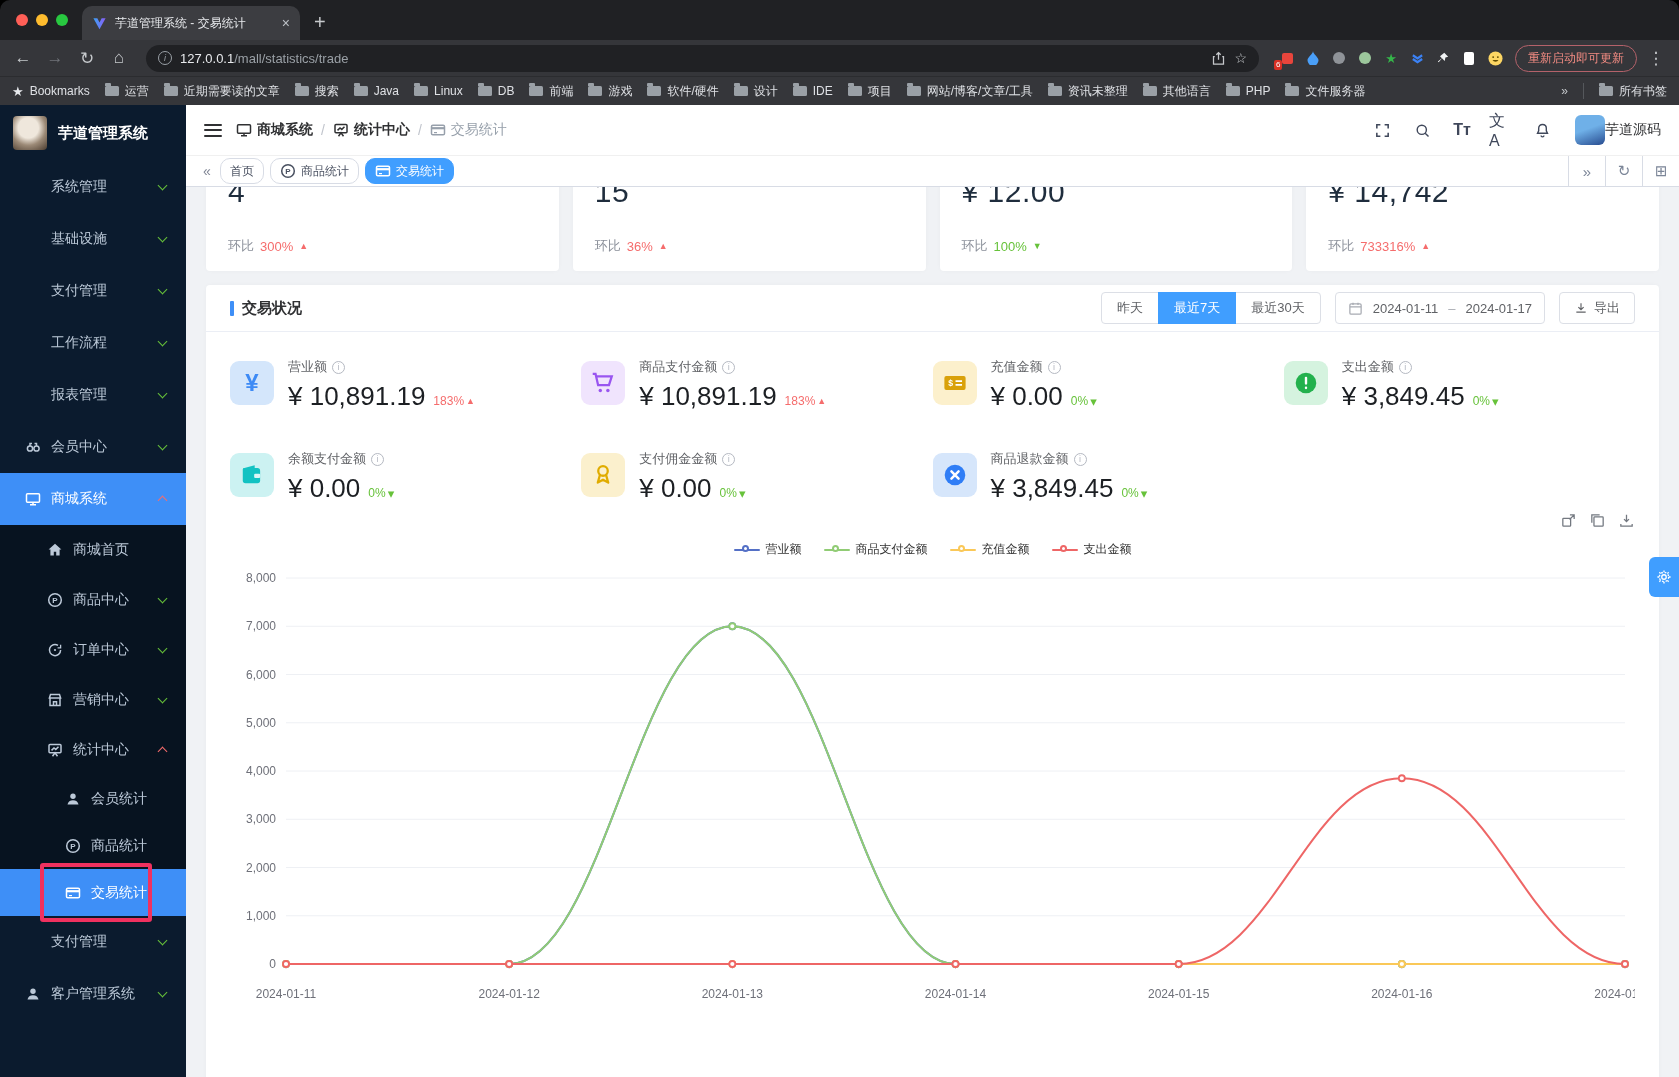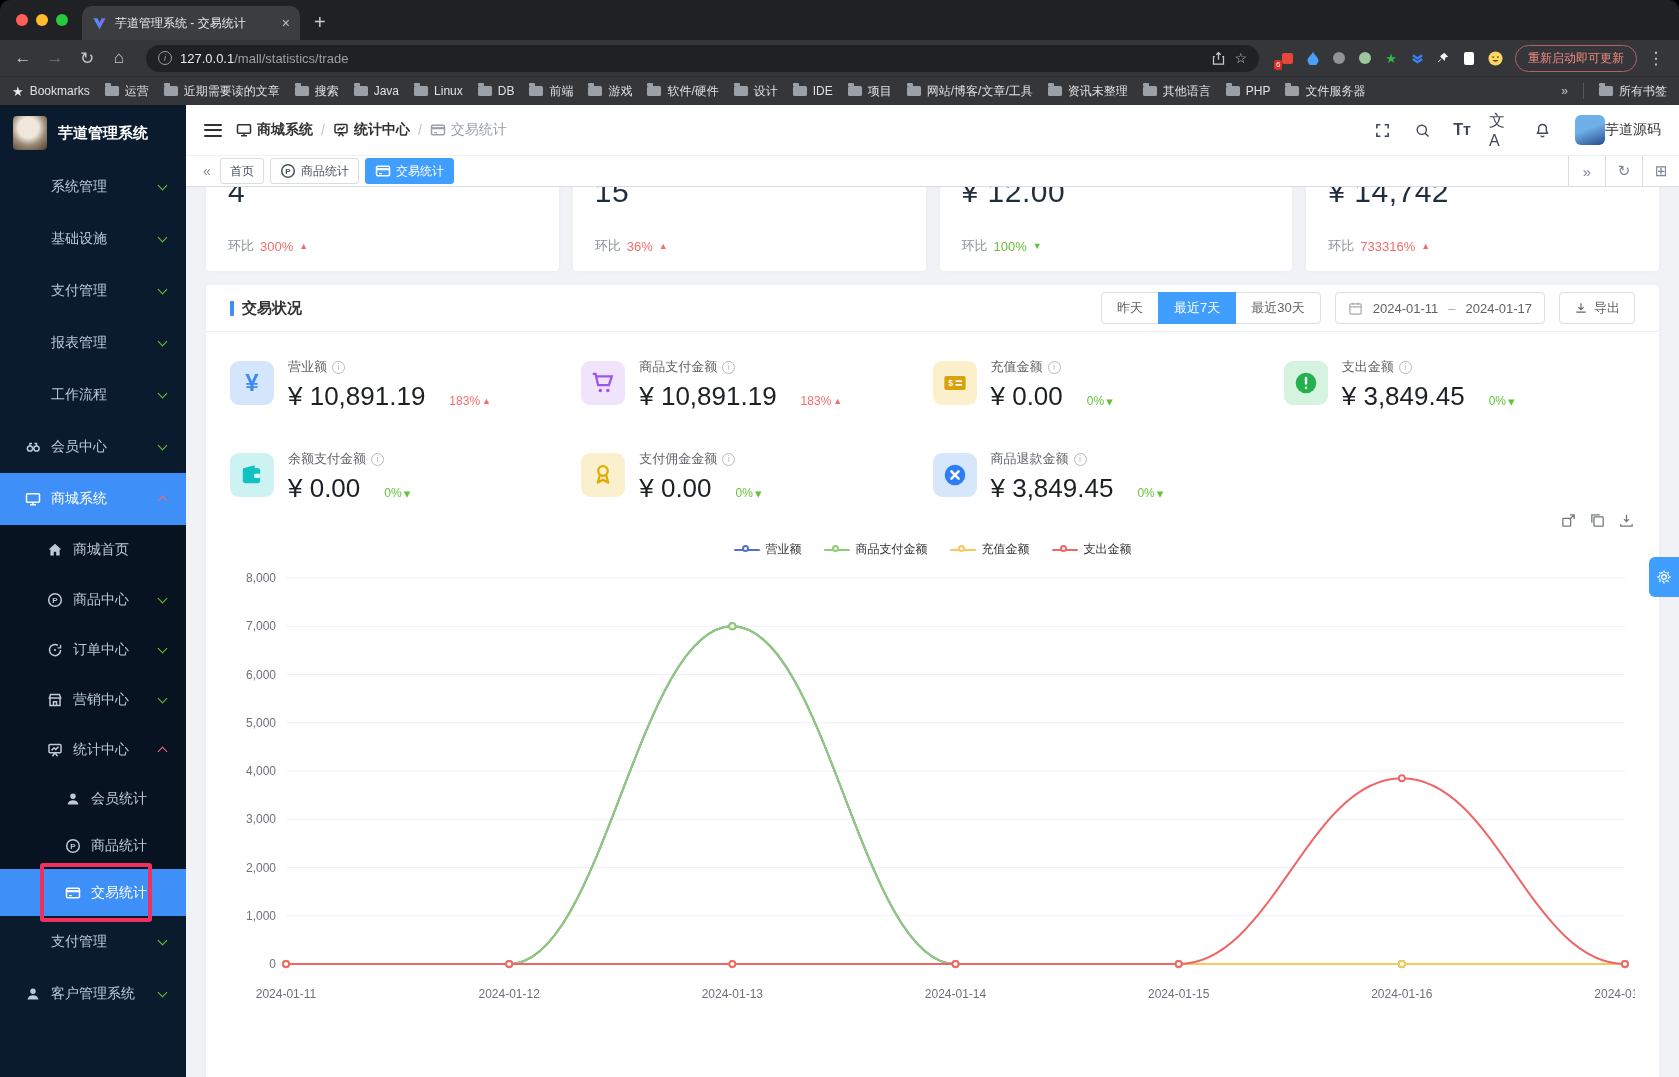--- a/index.html
+++ b/index.html
@@ -62,21 +62,21 @@
   .crumb-sep{color:#c0c4cc;}
   .nv-sp{flex:1;}
   .act-ic{width:26px;height:26px;display:flex;align-items:center;justify-content:center;color:#40485b;font-size:16px;}
   .user{display:flex;align-items:center;gap:0;margin-left:6px;}
   .uav{width:30px;height:30px;border-radius:6px;background:linear-gradient(160deg,#6fb0e8 0 45%,#274b8f);}
   .uname{font-size:14px;color:#303133;}
 
   .tagsbar{height:32px;background:#fff;border-top:1px solid #f0f0f0;border-bottom:1px solid #d8dce5;display:flex;align-items:center;padding-left:8px;flex:none;}
   .tg-arrow{width:26px;text-align:center;color:#808695;font-size:14px;}
   .tags{display:flex;gap:6px;align-items:center;}
-  .tagi{height:26px;display:flex;align-items:center;gap:5px;border:1px solid #d8dce5;border-radius:3px;background:#fff;color:#495060;font-size:12px;padding:0 9px;cursor:pointer;}
+  .tagi{height:26px;display:flex;align-items:center;gap:5px;border:1px solid #d8dce5;border-radius:10px;background:#fff;color:#495060;font-size:12px;padding:0 9px;cursor:pointer;}
   .tagi.active{background:#409eff;border-color:#409eff;color:#fff;}
   .tg-sp{flex:1;}
   .tg-btn{width:37px;height:100%;border-left:1px solid #d8dce5;display:flex;align-items:center;justify-content:center;color:#7c8698;font-size:15px;}
 
   .content{flex:1;padding:0 20px;overflow:hidden;min-height:0;}
   .cards-row{display:flex;gap:14px;margin-top:-74px;}
   .scard{flex:1;background:#fff;border-radius:4px;height:158px;position:relative;box-shadow:0 0 4px rgba(0,0,0,.03);}
   .scard .bigv{position:absolute;top:62px;left:22px;font-size:30px;color:#1f2d3d;letter-spacing:.5px;}
   .scard .trend{position:absolute;top:124px;left:22px;font-size:13px;color:#8a8f99;display:flex;gap:6px;align-items:center;}
   .up{color:#f56c6c;}
@@ -95,21 +95,21 @@
   .seg .sbtn.active{background:#409eff;border-color:#409eff;color:#fff;z-index:1;}
   .datebox{height:32px;border:1px solid #dcdfe6;border-radius:4px;display:flex;align-items:center;gap:10px;padding:0 12px;color:#606266;font-size:13px;margin-left:14px;}
   .exportb{height:32px;border:1px solid #dcdfe6;border-radius:4px;display:flex;align-items:center;gap:6px;padding:0 14px;color:#606266;font-size:13px;margin-left:14px;background:#fff;cursor:pointer;}
   .pdiv{height:1px;background:#ebeef5;margin:0 -24px;}
 
   .stats{display:grid;grid-template-columns:repeat(4,1fr);row-gap:38px;padding-top:26px;}
   .stat{display:flex;gap:14px;align-items:flex-start;}
   .stat .sq{width:44px;height:44px;border-radius:9px;display:flex;align-items:center;justify-content:center;flex:none;margin-top:3px;}
   .stat .lab{font-size:13px;color:#606266;display:flex;align-items:center;gap:5px;}
   .iinfo{width:13px;height:13px;border:1px solid #b5b9c2;border-radius:50%;color:#b5b9c2;font-size:9px;display:inline-flex;align-items:center;justify-content:center;}
-  .stat .val{margin-top:5px;font-size:26px;color:#1c1f23;display:flex;align-items:baseline;gap:24px;}
+  .stat .val{margin-top:5px;font-size:26px;color:#1c1f23;display:flex;align-items:baseline;gap:8px;}
   .stat .pct{font-size:12px;display:flex;align-items:center;gap:2px;}
 
   .ctools{display:flex;justify-content:flex-end;gap:12px;margin-top:8px;color:#737880;}
   .legend{display:flex;justify-content:center;gap:22px;margin-top:12px;}
   .lgi{display:flex;align-items:center;gap:6px;font-size:12px;color:#333;}
   .lg-mark{position:relative;width:26px;height:10px;}
   .lg-line{position:absolute;top:4px;left:0;right:0;height:2.5px;border-radius:2px;}
   .lg-ring{position:absolute;left:8px;top:0;width:7px;height:7px;border-radius:50%;border:2px solid;background:#fff;}
   #chart{margin-top:4px;}
 
@@ -303,26 +303,26 @@
             <span>基础设施</span>
             <span class="chev down"></span>
           </div>
           <div class="sitem lvl1">
             <span class="sic"></span>
             <span>支付管理</span>
             <span class="chev down"></span>
           </div>
           <div class="sitem lvl1">
             <span class="sic"></span>
-            <span>报表管理</span>
+            <span>工作流程</span>
             <span class="chev down"></span>
           </div>
           <div class="sitem lvl1">
             <span class="sic"></span>
-            <span>工作流程</span>
+            <span>报表管理</span>
             <span class="chev down"></span>
           </div>
           <div class="sitem lvl1">
             <span class="sic">
               <svg width="16" height="16" viewBox="0 0 16 16" fill="none" stroke="currentColor" stroke-width="1.5">
                 <circle cx="5" cy="9.5" r="2.6"></circle>
                 <circle cx="11.5" cy="9.5" r="2.6"></circle>
                 <path d="M5 7V4.5h2M11.5 7V4.5h-2"></path>
               </svg>
             </span>

